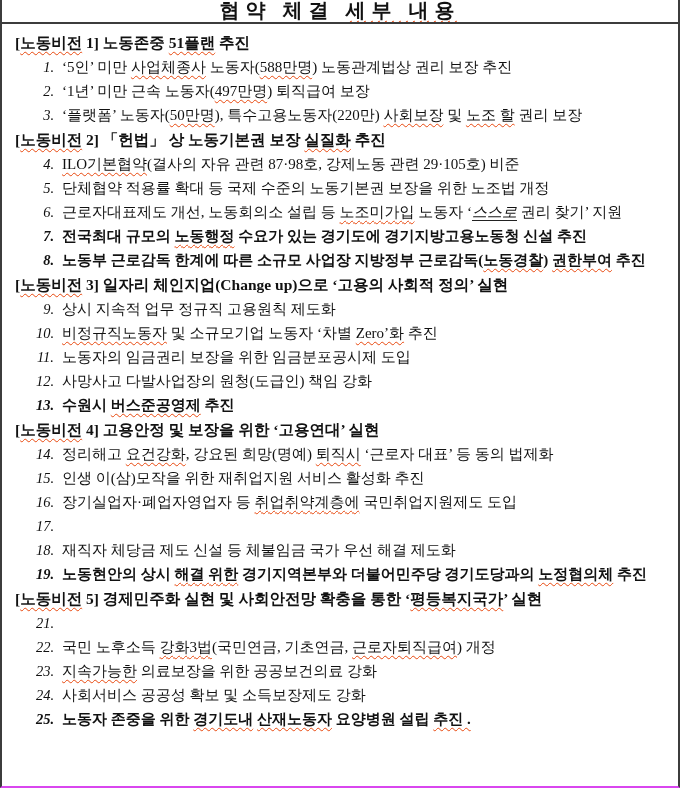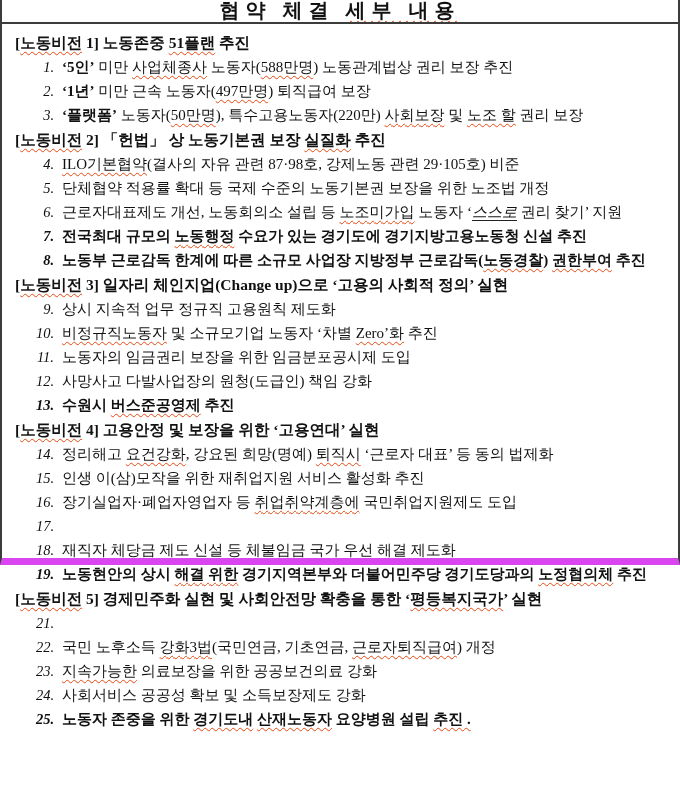--- a/index.html
+++ b/index.html
@@ -1,33 +1,33 @@
 <!DOCTYPE html>
 <html><head>
 <meta charset="utf-8">
 <style>
   html,body{margin:0;padding:0;background:#ffffff;}
   body{width:680px;height:788px;overflow:hidden;
        font-family:"Liberation Serif","DejaVu Serif",serif;color:#111;}
-  .doc{box-sizing:border-box;width:680px;height:565px;
+  .doc{box-sizing:border-box;width:680px;height:788px;
        border-left:2px solid #3c3c3c;border-right:2px solid #3c3c3c;
-       border-bottom:7px solid #d946ef;background:#fff;}
+       border-bottom:2px solid #d946ef;background:#fff;}
   .title-bar{height:22px;overflow:hidden;text-align:center;
        border-bottom:2px solid #3c3c3c;}
   .title-text{display:inline-block;margin-top:-3px;font-size:20px;line-height:26px;
        font-weight:bold;letter-spacing:6px;white-space:nowrap;}
   .content{padding:5px 8px 15px 13px;}
   .section{margin-top:1px;}
   .section:first-child{margin-top:2px;}
   .heading{font-weight:bold;font-size:15.5px;line-height:24px;white-space:nowrap;}
   .item{display:flex;font-size:15px;line-height:24px;white-space:nowrap;}
   .item.bold{font-weight:bold;}
   .num{flex:none;width:39px;text-align:right;font-style:italic;
        font-size:14.5px;margin-right:8px;}
-  .b{font-weight:bold;}
+  .b{font-weight:normal;}
   .w{text-decoration-line:underline;text-decoration-style:wavy;
      text-decoration-color:#e8490f;text-decoration-thickness:1px;
      text-underline-offset:3px;}
   .u{text-decoration-line:underline;text-decoration-style:solid;
      text-decoration-color:#222;text-decoration-thickness:1px;
      text-underline-offset:3px;font-style:italic;}
 </style>
 </head>
 <body>
 

